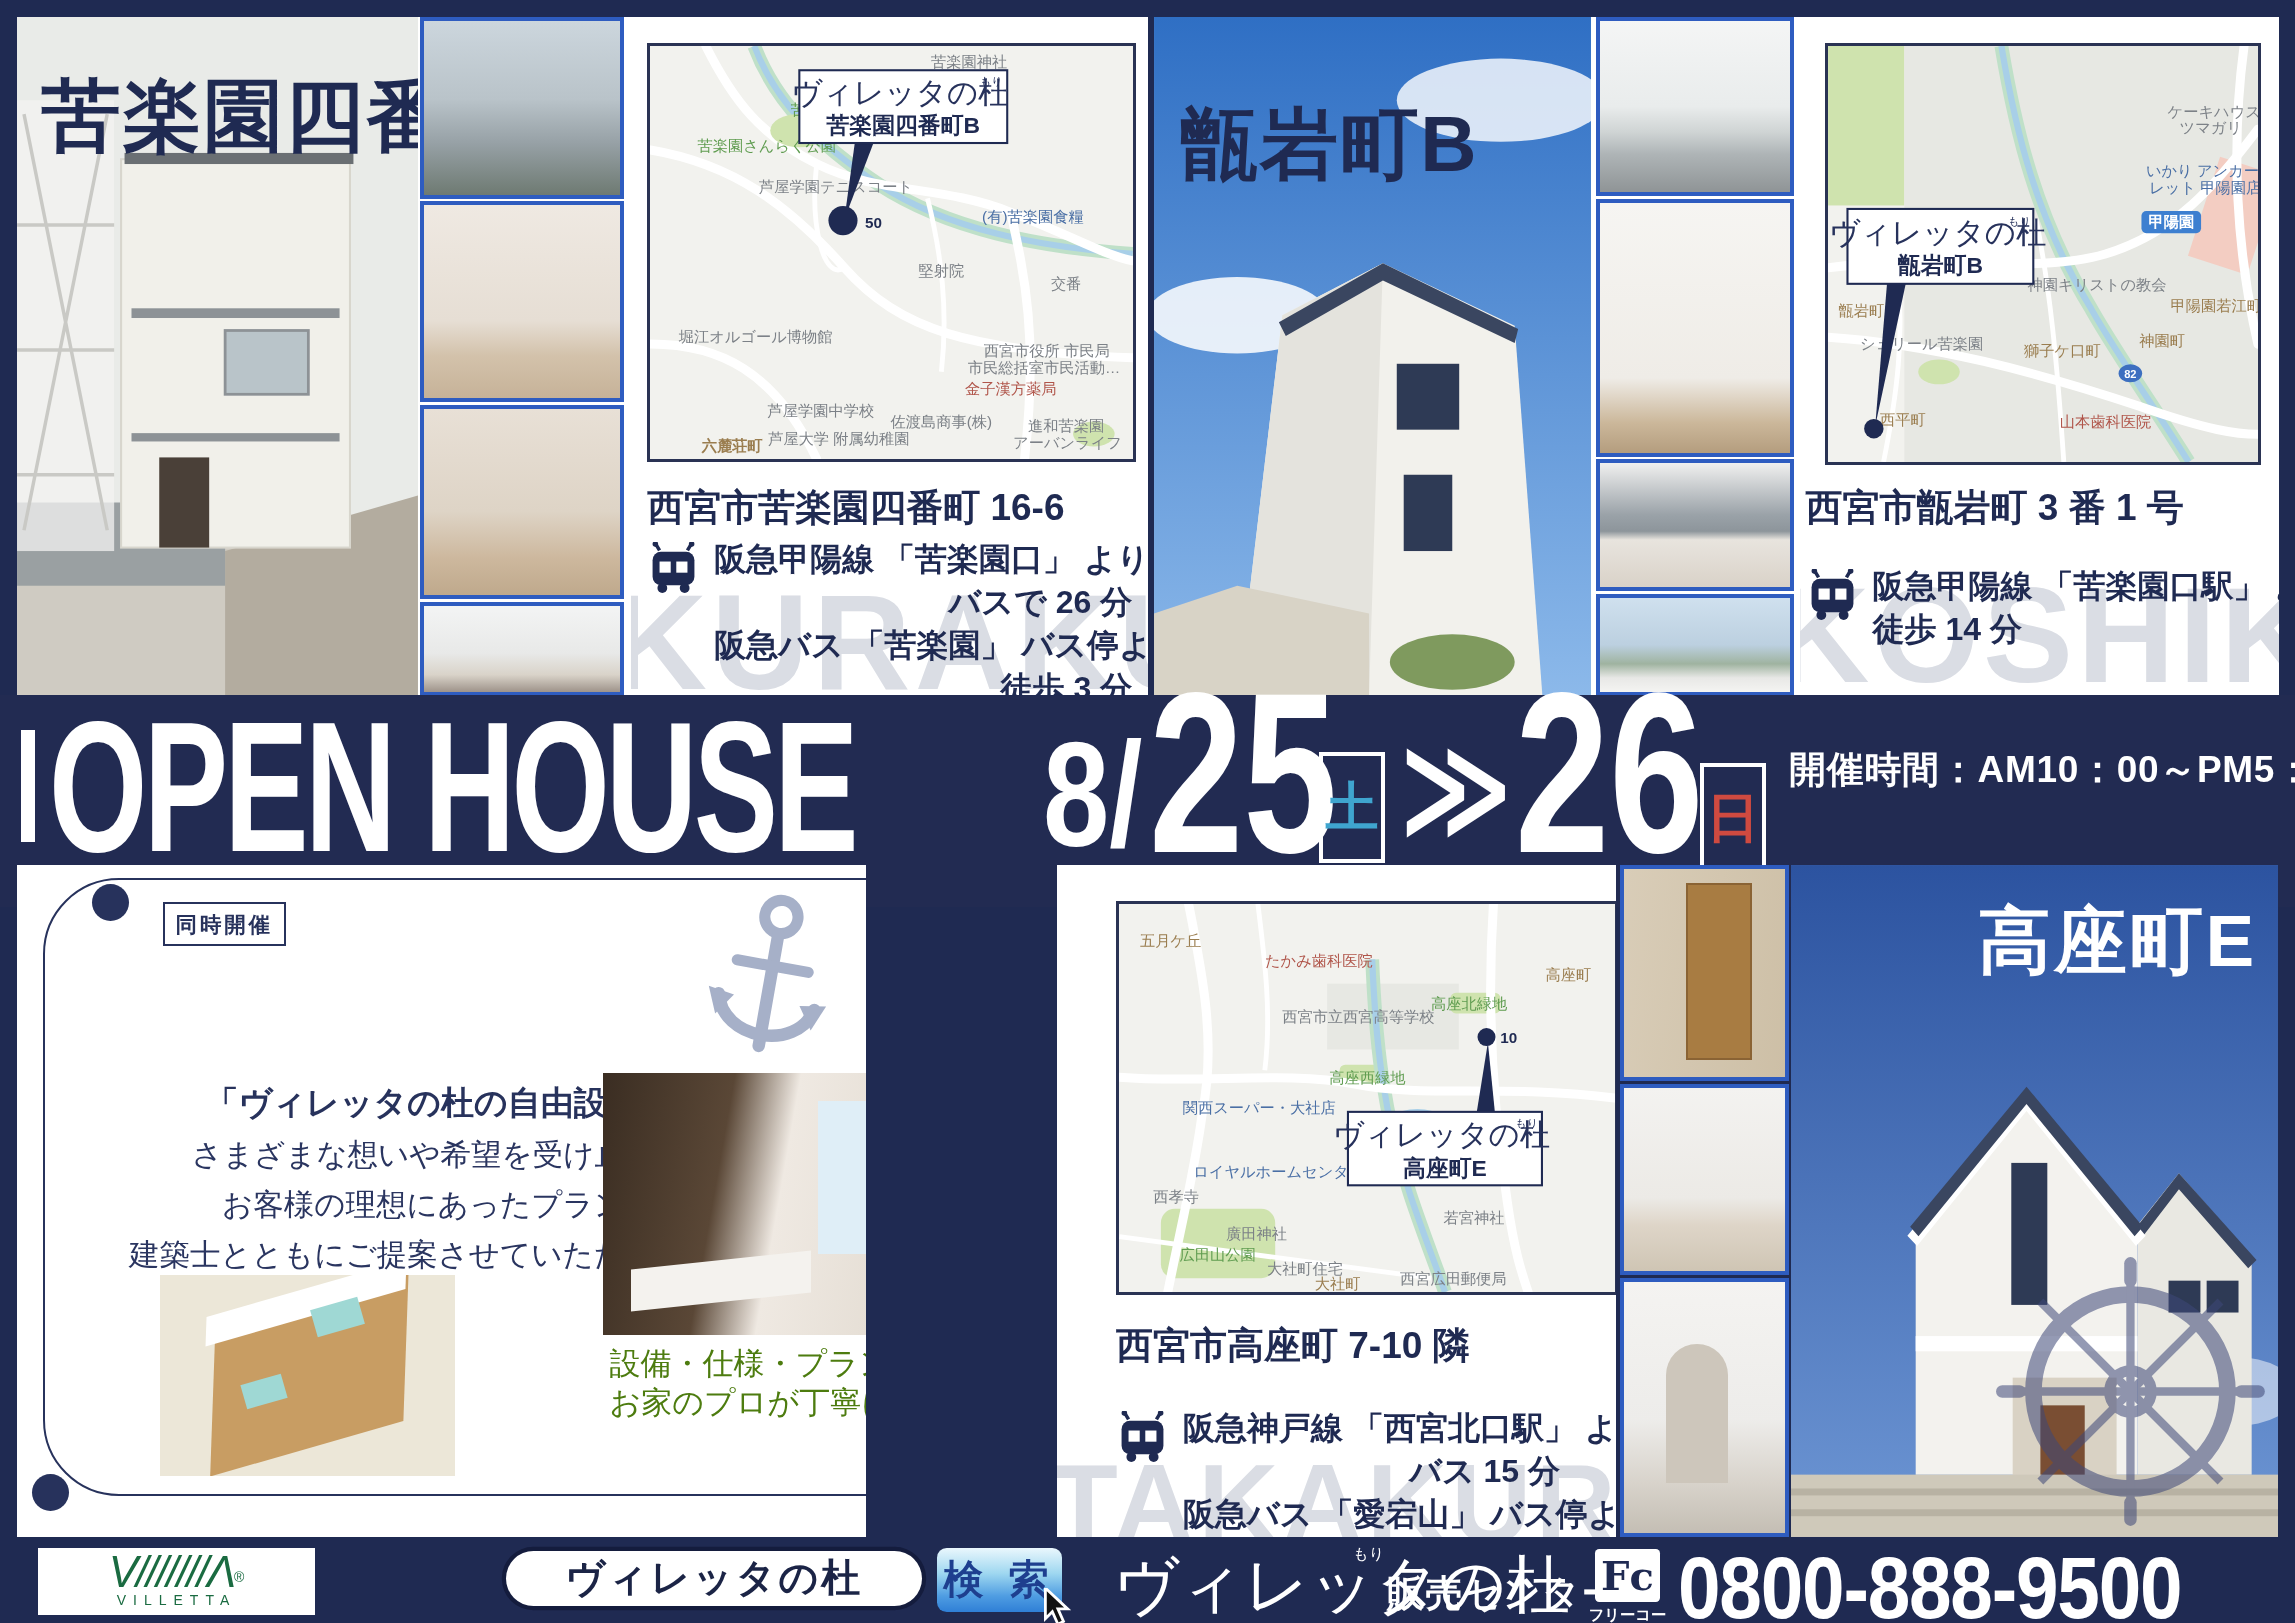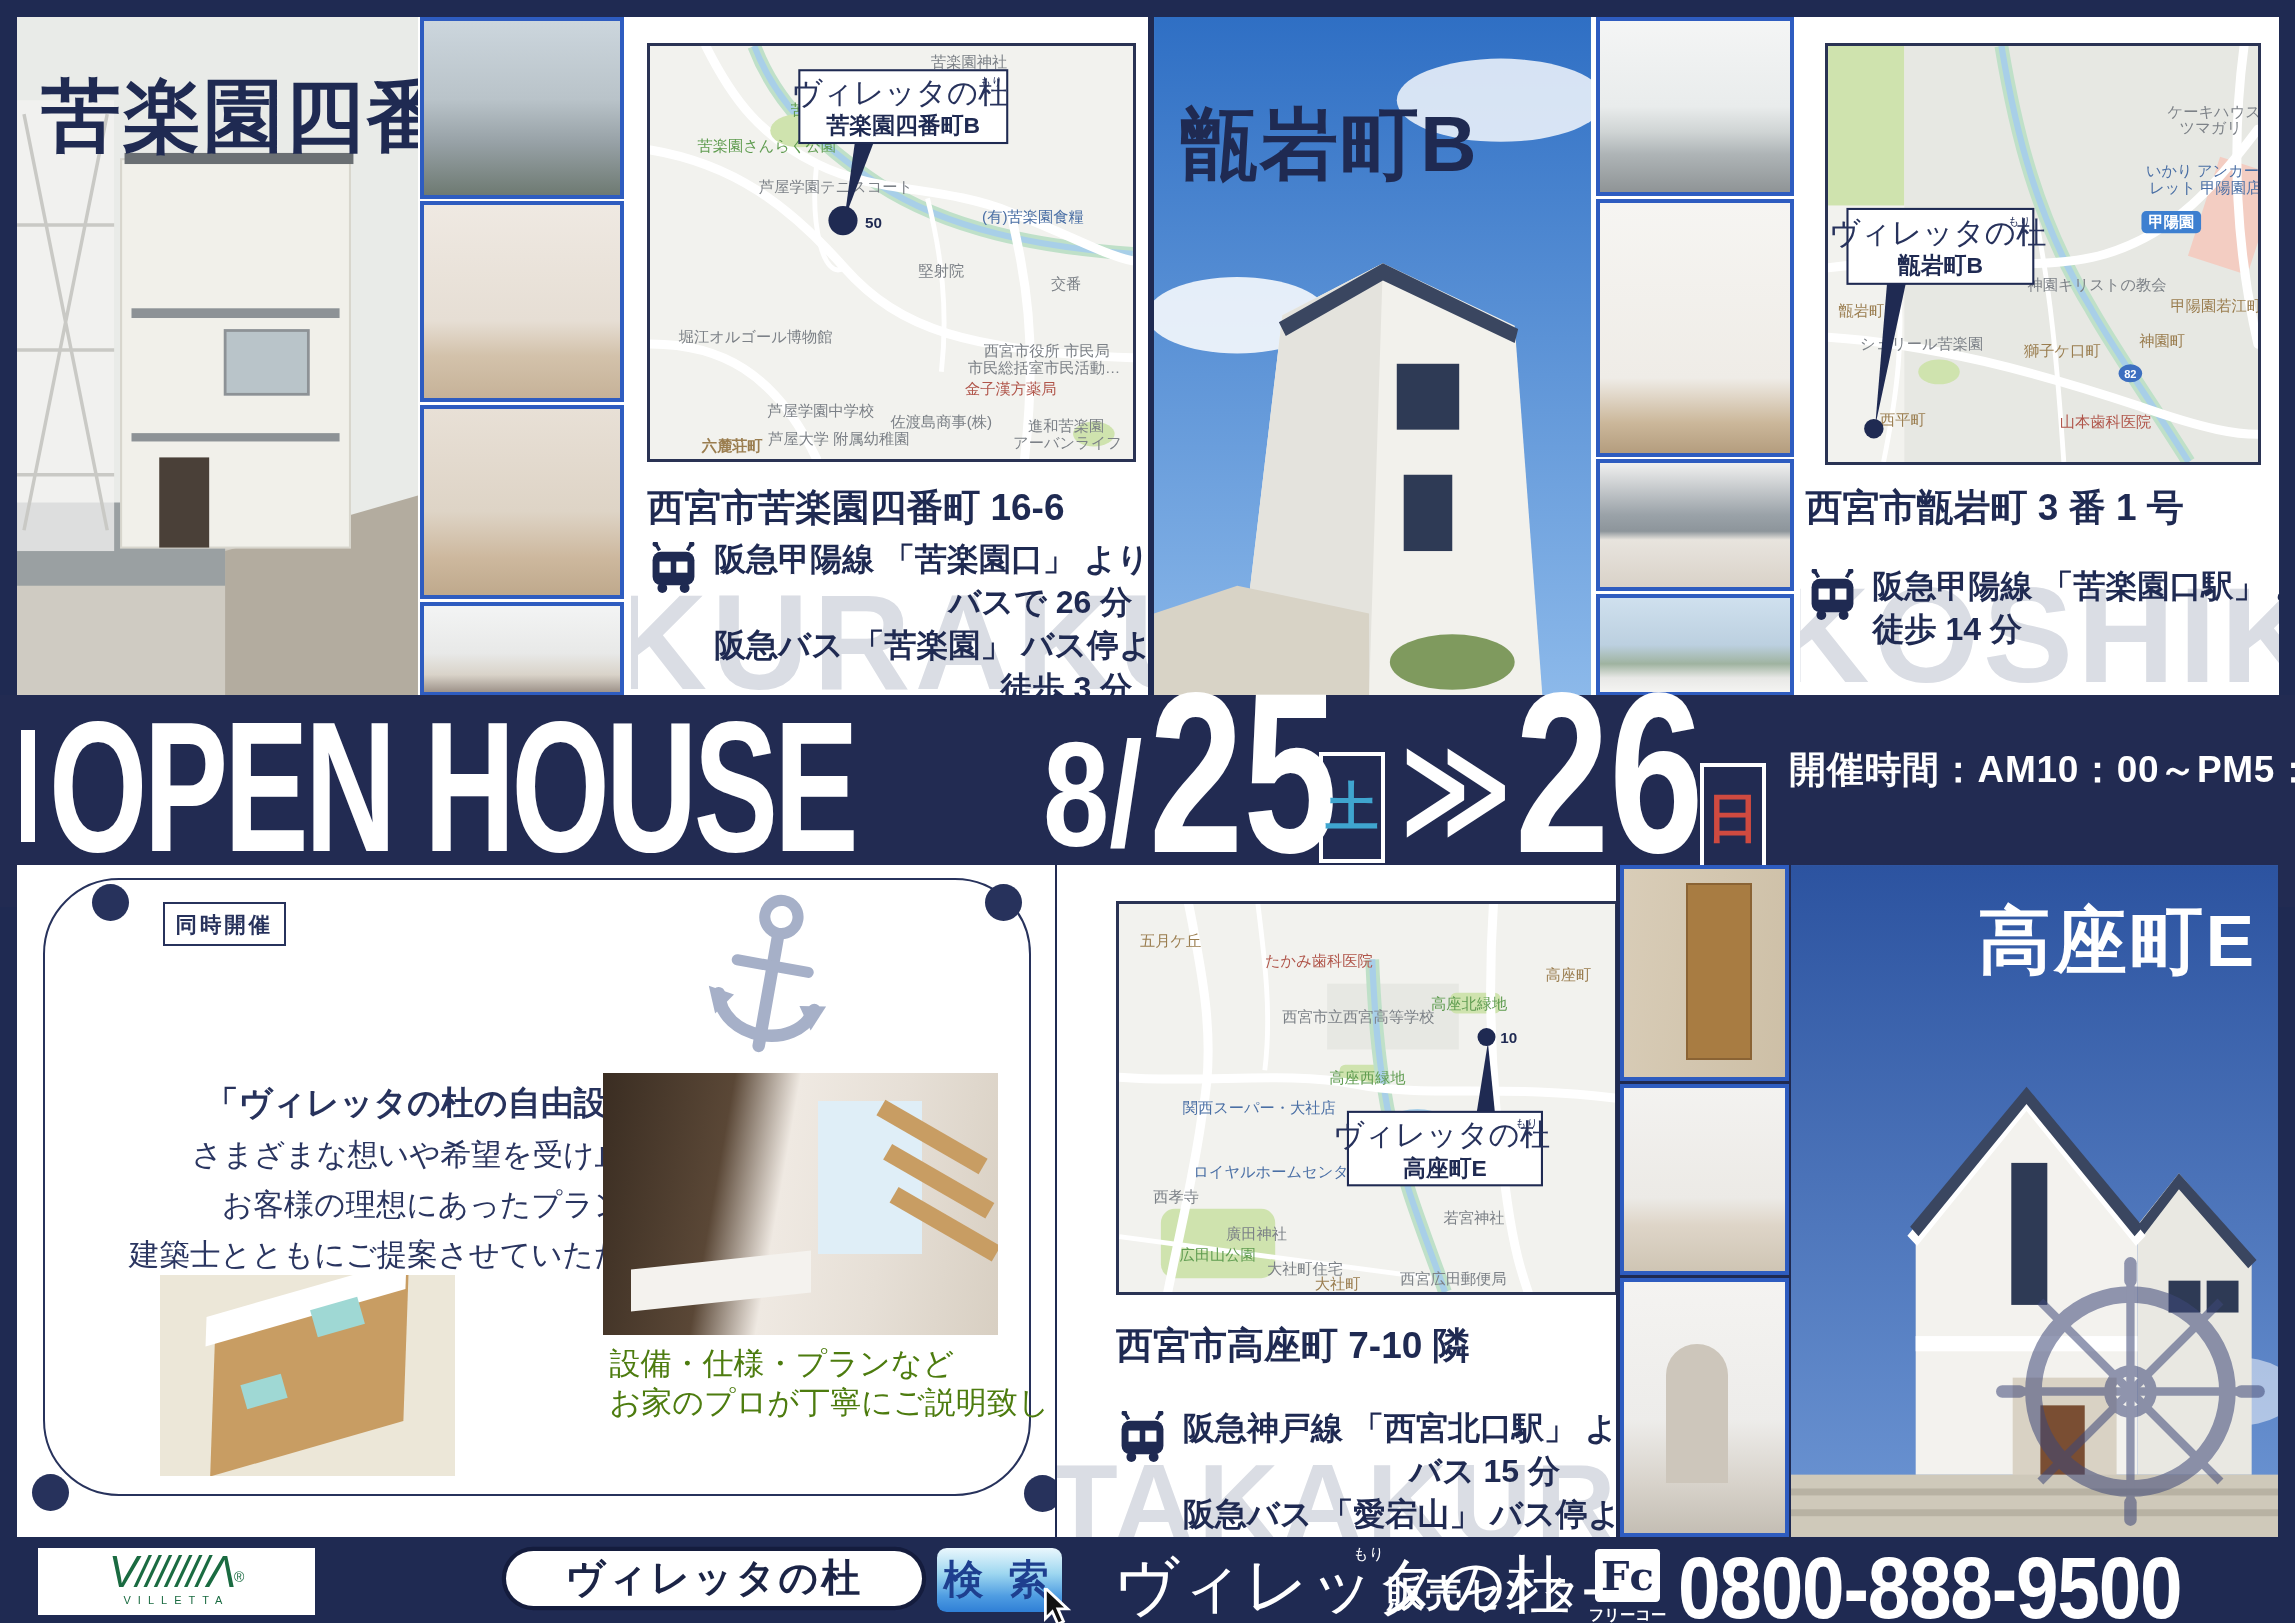--- a/index.html
+++ b/index.html
@@ -67,21 +67,21 @@
         font-size:21.5px;padding:5.5px 11px;letter-spacing:2.8px;}
   #sem-title{position:absolute;left:216px;top:82px;font-size:62px;color:#27325c;letter-spacing:2.8px;white-space:nowrap;}
   #sem-quote{position:absolute;left:83px;top:216px;width:679px;text-align:center;font-size:33px;font-weight:bold;color:#27325c;}
   .sem-line{position:absolute;left:83px;width:679px;text-align:center;font-size:30.5px;color:#2a3560;white-space:nowrap;}
   .sem-note{position:absolute;left:593px;font-size:31px;color:#4d7c0f;white-space:nowrap;}
   
   #footer{position:absolute;left:0;top:1538px;width:2295px;height:86px;background:#1f2a52;}
   #logobox{position:absolute;left:38px;top:9.7px;width:277px;height:67px;background:#ffffff;text-align:center;}
   #logomark{font-size:44px;font-weight:normal;font-style:italic;color:#1a6b41;letter-spacing:-2.1px;line-height:47px;}
   #logoreg{font-size:14px;color:#1a6b41;vertical-align:super;}
-  #logotext{font-size:11px;color:#1a6b41;letter-spacing:7px;line-height:11px;}
+  #logotext{font-size:14px;color:#1a6b41;letter-spacing:7px;line-height:11px;}
   #searchbox{position:absolute;left:506px;top:12.5px;width:416px;height:55px;background:#ffffff;border-radius:29px;
         box-shadow:0 0 0 4.2px #141c3d;display:flex;align-items:center;justify-content:center;
         font-size:39px;color:#1b2446;font-weight:bold;letter-spacing:2.8px;}
   #searchbtn{position:absolute;left:937px;top:9.7px;width:125px;height:64px;border-radius:9.7px;
         background:linear-gradient(180deg,#eaf7fd 0%,#9ed7f0 40%,#4f9de2 75%,#2f7fd6 100%);
         display:flex;align-items:center;justify-content:center;font-size:40px;font-weight:bold;color:#1e3f8f;letter-spacing:7px;}
   #cursor{position:absolute;left:1044px;top:50px;z-index:5;}
   #center-brand{position:absolute;left:1113px;top:4.2px;font-family:"DejaVu Serif","Liberation Serif",serif;
         font-size:64px;color:#ffffff;white-space:nowrap;}
   #center-furi{position:absolute;left:1353px;top:5.5px;font-size:15.3px;color:#ffffff;}
@@ -271,21 +271,21 @@
         <span>土</span>
       </div>
     <div id="d-arrow">≫</div>
     <div id="d-26" class="daynum">26</div>
     <div id="box-sun" class="dowbox">
         <span>日</span>
       </div>
     <div id="d-time">開催時間：AM10：00～PM5：00</div>
   </section>
 
-  <section class="panel" style="left:16.6px;top:865px;width:1038px;height:672px;">
+  <section class="panel" style="left:16.6px;top:865px;width:849px;height:672px;">
     <div id="ornament"></div>
     <div class="dot" style="left:75px;top:19.4px;"></div>
     <div class="dot" style="left:968px;top:19.4px;"></div>
     <div class="dot" style="left:15.3px;top:609px;"></div>
     <div class="dot" style="left:1007px;top:610px;"></div>
     <div id="badge">同時開催</div>
     <svg style="position:absolute;left:683px;top:26px;" width="139" height="187" viewBox="0 0 200 270">
       <g transform="rotate(10 100 135)" stroke="#a6b0c8" fill="none" stroke-linecap="round">
         <circle cx="100" cy="36" r="24" stroke-width="16"></circle>
         <line x1="100" y1="62" x2="100" y2="225" stroke-width="18"></line>

